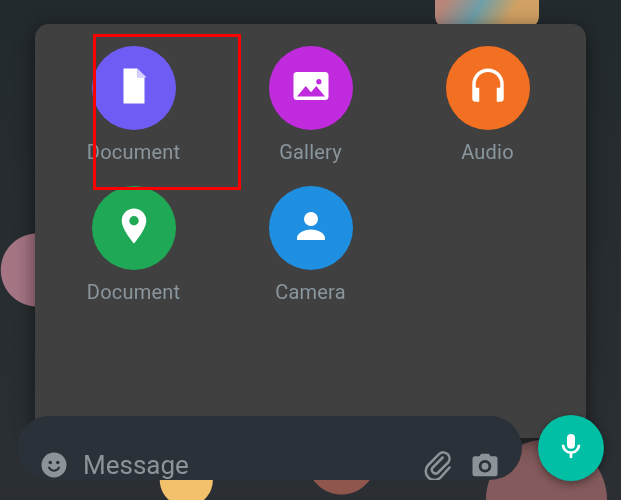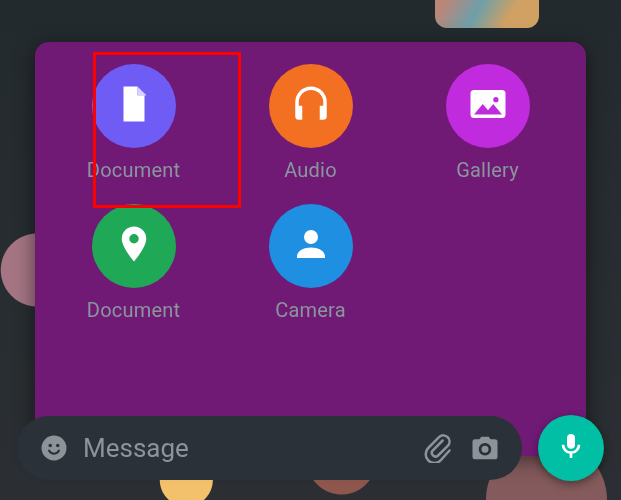--- a/index.html
+++ b/index.html
@@ -9,34 +9,34 @@
       radial-gradient(circle at 6% 54%, #a57584 0 36px, transparent 37px),
       radial-gradient(circle at 30% 96%, #f3c06b 0 26px, transparent 27px),
       radial-gradient(circle at 55% 92%, #8e564d 0 34px, transparent 35px),
       radial-gradient(circle at 88% 100%, #845a5c 0 60px, transparent 61px),
       linear-gradient(#232a2d,#2b2f33);
     filter:blur(0.5px);}
   .bubble-img{position:absolute;top:0;right:82px;width:104px;height:28px;
     background:linear-gradient(120deg,#b9877a 10%,#6e9fa9 40%,#d0a163 70%);
     border-radius:0 0 12px 12px;}
   .panel{position:absolute;left:35px;top:24px;right:35px;height:414px;
-    background:#701a75;border-radius:14px;padding:22px 10px 12px 10px;
-    box-sizing:border-box;box-shadow:0 4px 20px rgba(0,0,0,.5);margin-top:18px;}
+    background:#404040;border-radius:14px;padding:22px 10px 12px 10px;
+    box-sizing:border-box;box-shadow:0 4px 20px rgba(0,0,0,.5);}
   .grid{display:grid;grid-template-columns:repeat(3,1fr);row-gap:22px;}
   .item{display:flex;flex-direction:column;align-items:center;gap:10px;
     cursor:pointer;}
   .circle{width:84px;height:84px;border-radius:50%;display:flex;
     align-items:center;justify-content:center;}
   .lbl{color:#8a969e;font-size:20px;letter-spacing:.2px;}
   .circle svg{width:42px;height:42px;fill:#fff;}
   .hl{position:absolute;border:3px solid #ff0000;pointer-events:none;}
   .bottom{position:absolute;left:17px;bottom:20px;right:17px;height:64px;
     display:flex;align-items:center;gap:16px;}
   .inputbar{flex:1;height:64px;background:#2a3138;border-radius:40px;
-    display:flex;align-items:center;padding:0 22px;box-sizing:border-box;}
+    display:flex;align-items:flex-end;padding:0 22px;box-sizing:border-box;}
   .inputbar .txt{flex:1;color:#8c9499;font-size:26px;margin-left:14px;}
   .ibtn{color:#8c9499;display:flex;align-items:center;justify-content:center;}
   .ibtn svg{width:30px;height:30px;fill:#8c9499;}
   .mic{width:66px;height:66px;border-radius:50%;background:#00bfa5;
     display:flex;align-items:center;justify-content:center;flex:0 0 66px;
     box-shadow:0 3px 8px rgba(0,0,0,.4);}
   .mic svg{width:32px;height:32px;fill:#fff;}
 </style>
 </head>
 <body>
@@ -54,39 +54,39 @@
               <path d="M6 2h8l4 4v16H6zM14 2v5h5" fill="#fff"></path>
               <path d="M14 2v5h5z" fill="#d7d2ff"></path>
             </svg>
         </span>
       </div>
       <span class="lbl">Document</span>
     </div>
 
 
     <div class="item">
+      <div class="circle" style="background:#c02bdd">
+        <span>
+          <svg viewBox="0 0 24 24">
+              <path d="M4 4h16a2 2 0 012 2v12a2 2 0 01-2 2H4a2 2 0 01-2-2V6a2 2 0 012-2zm12.5 4a1.5 1.5 0 100 3 1.5 1.5 0 000-3zM4 18h16l-5-6-3 3.5L9 12l-5 6z"></path>
+            </svg>
+        </span>
+      </div>
+      <span class="lbl">Gallery</span>
+    </div>
+
+    <div class="item">
       <div class="circle" style="background:#f36f21">
         <span>
           <svg viewBox="0 0 24 24">
               <path d="M12 2a9 9 0 00-9 9v8a2 2 0 002 2h2v-8H5v-2a7 7 0 0114 0v2h-2v8h2a2 2 0 002-2v-8a9 9 0 00-9-9z"></path>
             </svg>
         </span>
       </div>
       <span class="lbl">Audio</span>
-    </div>
-
-    <div class="item">
-      <div class="circle" style="background:#c02bdd">
-        <span>
-          <svg viewBox="0 0 24 24">
-              <path d="M4 4h16a2 2 0 012 2v12a2 2 0 01-2 2H4a2 2 0 01-2-2V6a2 2 0 012-2zm12.5 4a1.5 1.5 0 100 3 1.5 1.5 0 000-3zM4 18h16l-5-6-3 3.5L9 12l-5 6z"></path>
-            </svg>
-        </span>
-      </div>
-      <span class="lbl">Gallery</span>
     </div>
 
     <div class="item">
       <div class="circle" style="background:#1fa855">
         <span>
           <svg viewBox="0 0 24 24">
               <path d="M12 2a7 7 0 00-7 7c0 5 7 13 7 13s7-8 7-13a7 7 0 00-7-7zm0 4.3A2.7 2.7 0 119.3 9 2.7 2.7 0 0112 6.3z"></path>
             </svg>
         </span>
       </div>

